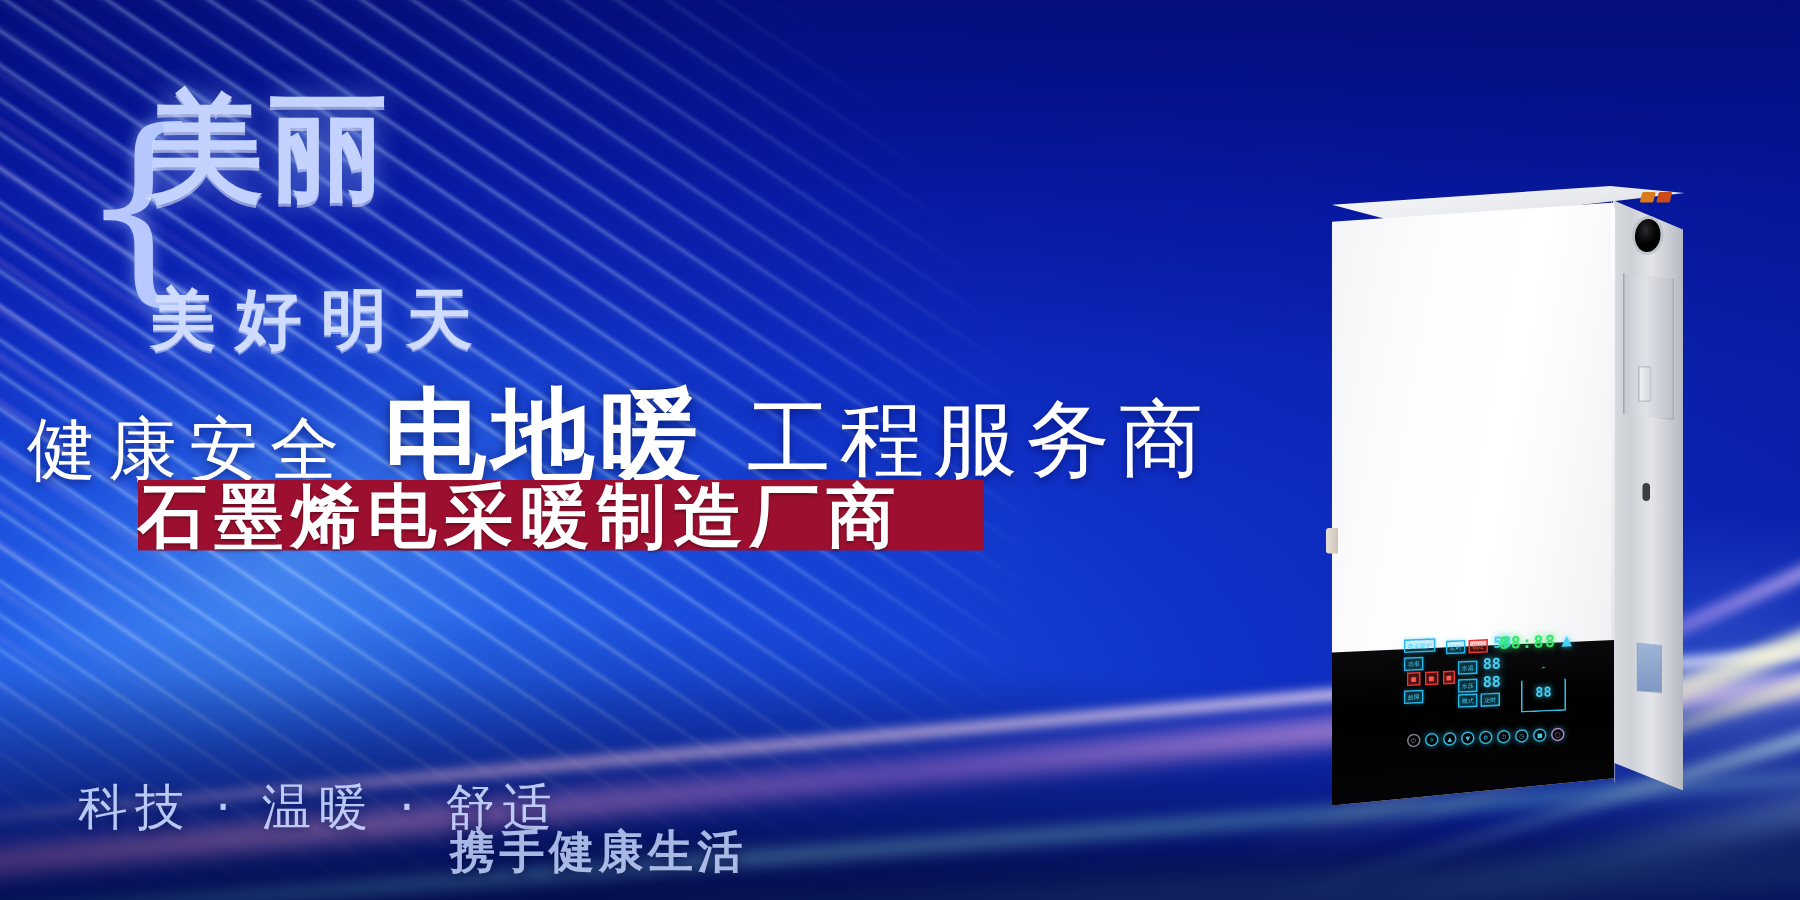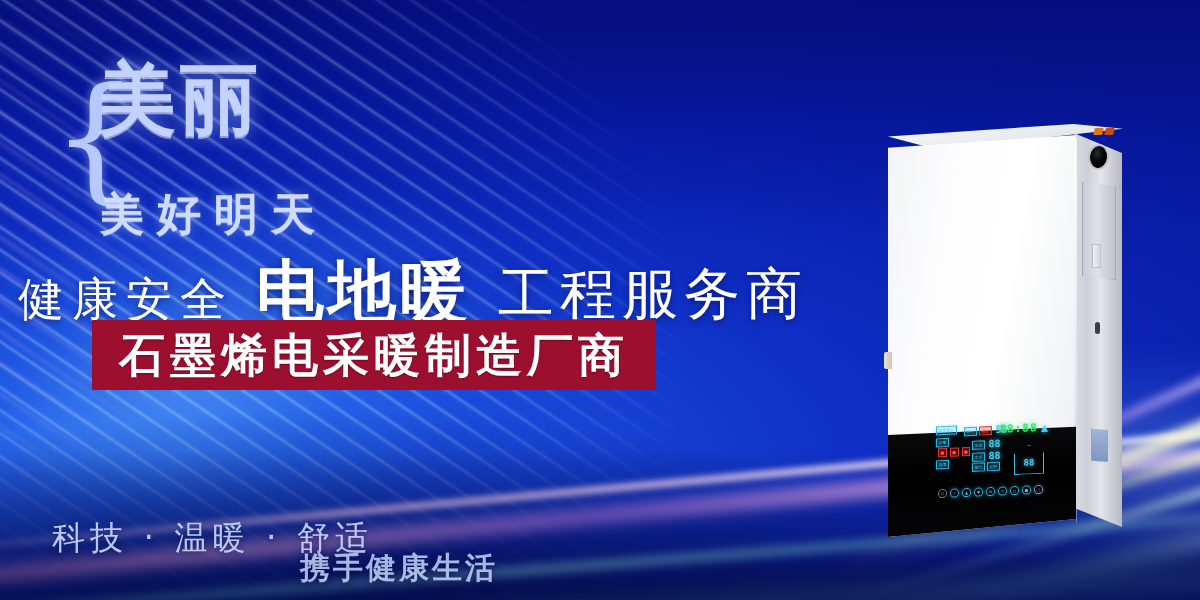--- a/index.html
+++ b/index.html
@@ -185,23 +185,23 @@
   }
   .hl-c{
     font-size:56px;line-height:1;letter-spacing:6px;
     color:#fff;font-weight:500;
     text-shadow:0 2px 6px rgba(0,10,80,.55);
     padding-bottom:4px;
   }
 
   
   #redbar{
-    position:absolute;left:92px;top:320px;width:564px;height:70px;
+    position:absolute;left:92px;top:320px;width:564px;height:47px;
     background:#9d0f2f;
-    display:flex;align-items:center;justify-content:center;
+    display:flex;align-items:center;justify-content:flex-start;
   }
   #redbar .txt{
     font-size:46px;line-height:1;letter-spacing:5px;
     color:#fff;font-weight:600;
     text-shadow:0 1px 2px rgba(0,0,0,.35);
   }
 
   
   #tagline1{
     position:absolute;left:52px;top:470px;

